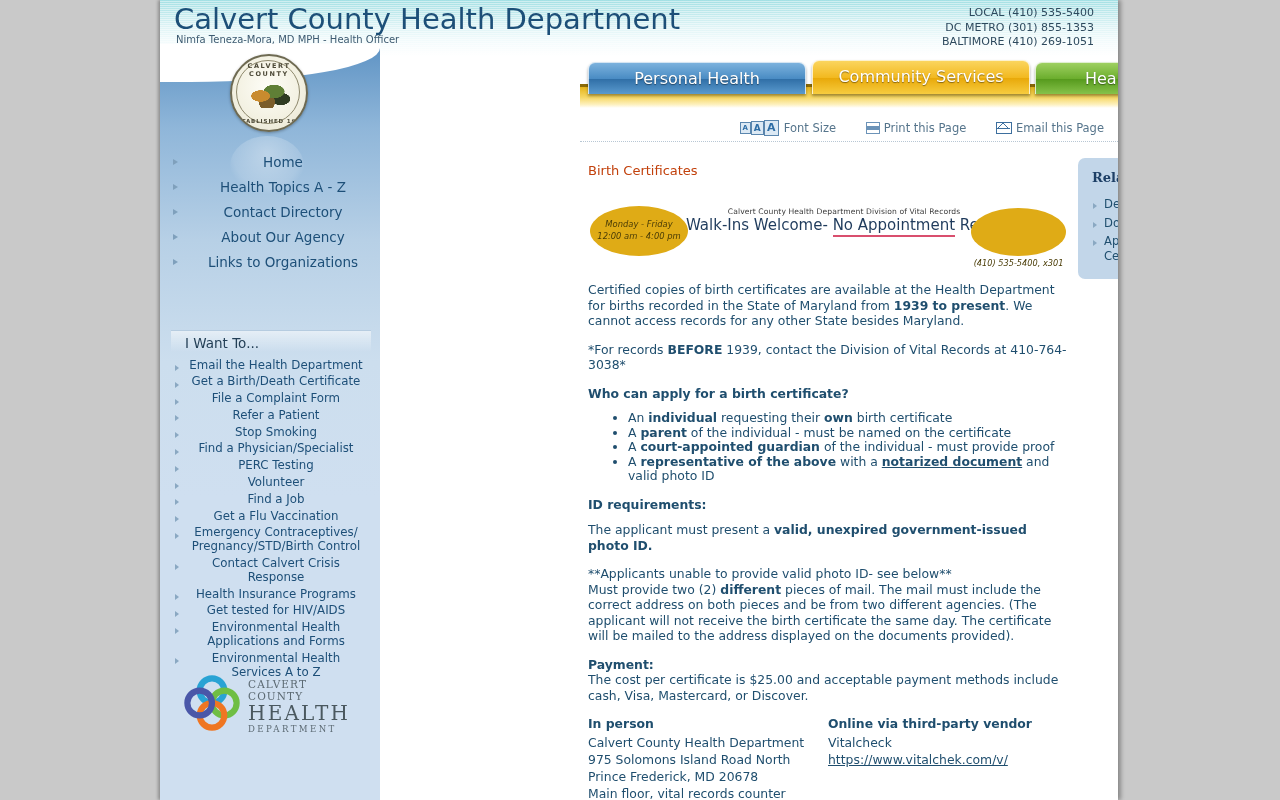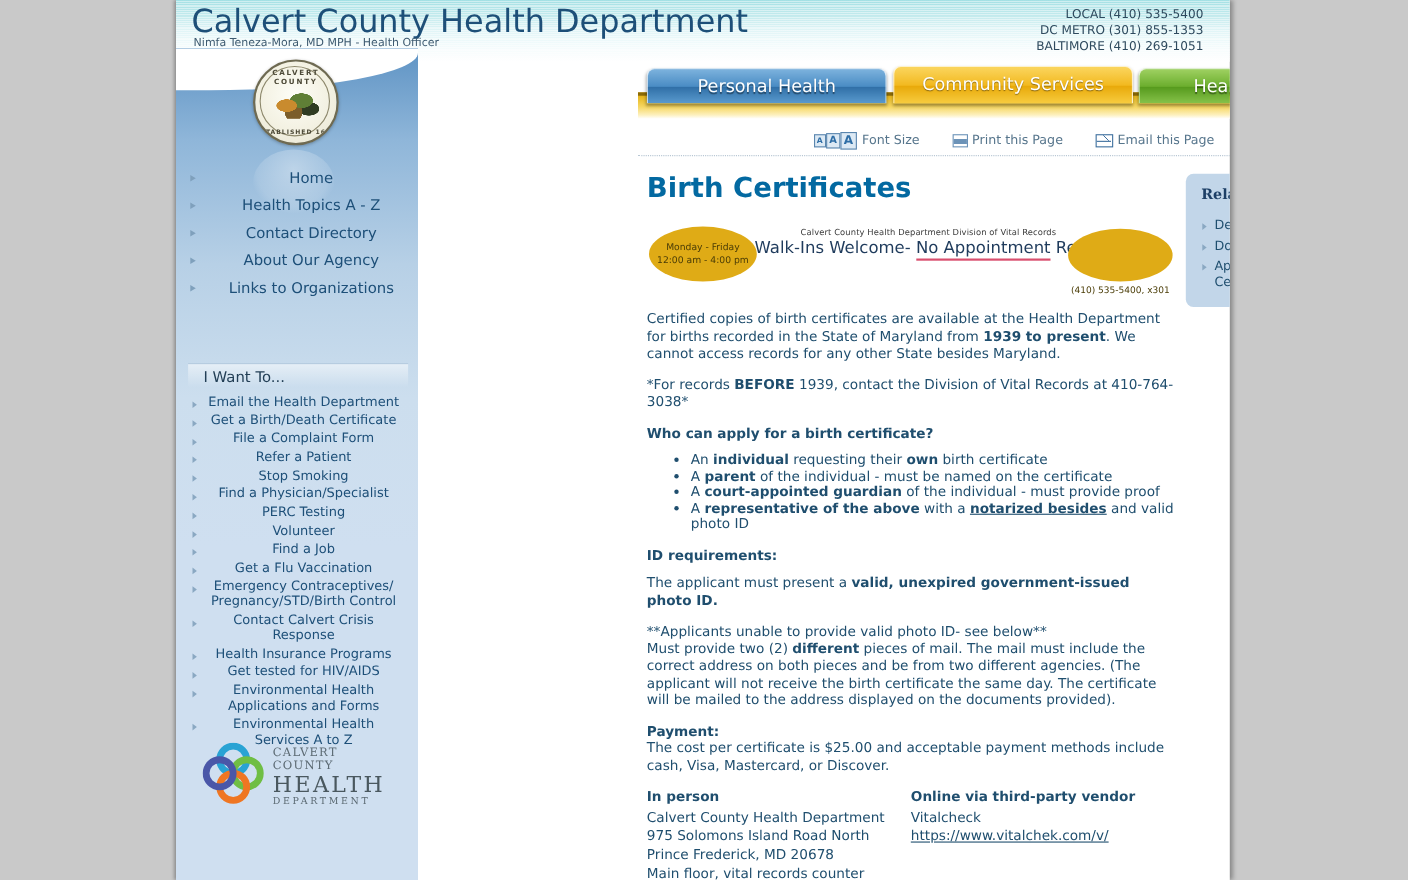--- a/index.html
+++ b/index.html
@@ -192,29 +192,29 @@
     position: absolute; left: 420px; top: 141px; width: 684px; height: 1px;
     border-top: 1px dotted #b8c7d4;
   }
 
   
   #content {
     position: absolute; left: 428px; top: 160px; width: 480px;
     color: #1f4e6e; font-size: 12.4px; line-height: 15.5px;
   }
   #page-title {
-    font-size: 25px; color: #0369a1; font-weight: 700; margin: 0 0 14px 0; line-height: 22px;
+    font-size: 13px; color: #c2410c; font-weight: 400; margin: 0 0 14px 0; line-height: 22px;
   }
   #banner {
     position: relative; width: 480px; height: 72px; margin-bottom: 14px;
     background: #ffffff;
   }
   .ell {
     position: absolute; border-radius: 50%; background: #dfab16;
-    color: #4a3c06; text-align: center;
+    color: #4a3c06; text-align: center; font-style: italic;
   }
   #ell-left { left: 2px; top: 10px; width: 98px; height: 50px; }
   #ell-left .l1 { position:absolute; left:0; top:11px; width:98px; font-size:8.4px; }
   #ell-left .l2 { position:absolute; left:0; top:23px; width:98px; font-size:8.4px; }
   #ell-right { right: 2px; top: 12px; width: 95px; height: 48px; }
   #ell-right .l1 { position:absolute; left:0; top:18px; width:95px; font-size:8.2px;margin-top:30px; }
   #banner-small {
     position: absolute; left: 106px; top: 8px; width: 300px;
     font-size: 7.6px; color: #3b3b3b; text-align: center; letter-spacing: 0.1px;
   }
@@ -415,21 +415,21 @@
 
     <p><span>Certified copies of birth certificates are available at the Health Department for births recorded in the State of Maryland from </span><b>1939 to present</b><span>. We cannot access records for any other State besides Maryland.</span></p>
 
     <p><span>*For records </span><b>BEFORE</b><span> 1939, contact the Division of Vital Records at 410-764-3038*</span></p>
 
     <h3>Who can apply for a birth certificate?</h3>
     <ul>
       <li><span>An </span><b>individual</b><span> requesting their </span><b>own</b><span> birth certificate</span></li>
       <li><span>A </span><b>parent</b><span> of the individual - must be named on the certificate</span></li>
       <li><span>A </span><b>court-appointed guardian</b><span> of the individual - must provide proof</span></li>
-      <li><span>A </span><b>representative of the above</b><span> with a </span><b class="ulink">notarized besides</b><span> and valid photo ID</span></li>
+      <li><span>A </span><b>representative of the above</b><span> with a </span><b class="ulink">notarized document</b><span> and valid photo ID</span></li>
     </ul>
 
     <h3>ID requirements:</h3>
     <p><span>The applicant must present a </span><b>valid, unexpired government-issued photo ID.</b></p>
 
     <p><span>**Applicants unable to provide valid photo ID- see below**</span><br><span>Must provide two (2) </span><b>different</b><span> pieces of mail. The mail must include the correct address on both pieces and be from two different agencies. (The applicant will not receive the birth certificate the same day. The certificate will be mailed to the address displayed on the documents provided).</span></p>
 
     <p><b>Payment:</b><br><span>The cost per certificate is $25.00 and acceptable payment methods include cash, Visa, Mastercard, or Discover.</span></p>
 
     <div id="cols">

